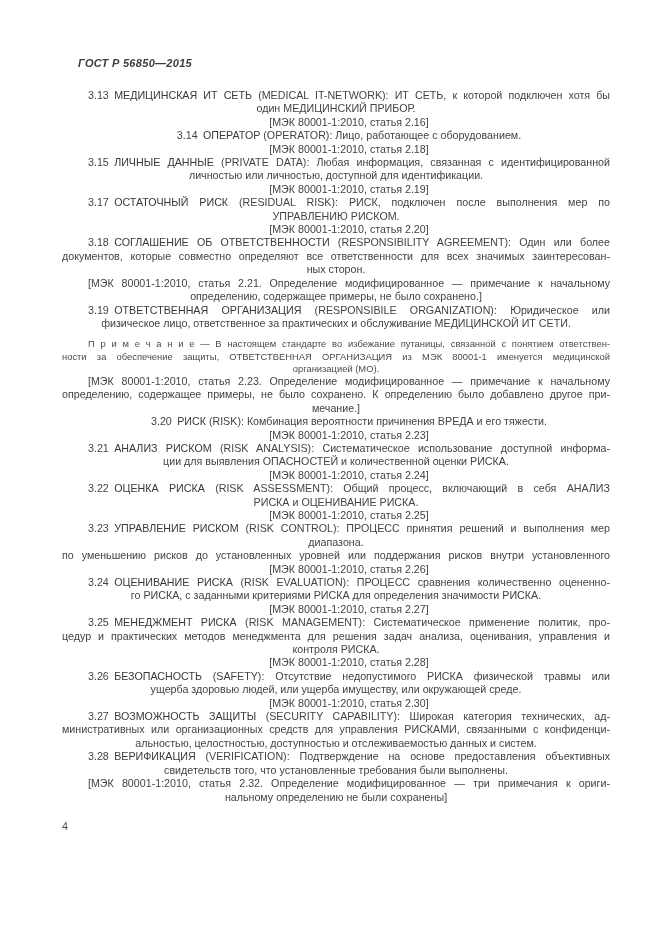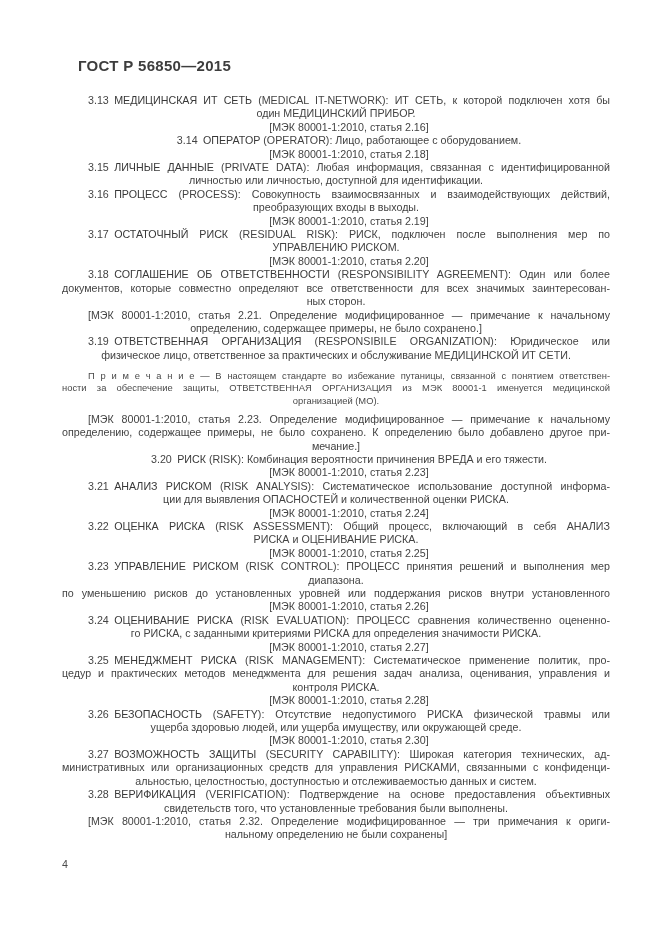--- a/index.html
+++ b/index.html
@@ -13,40 +13,41 @@
     height: 935px;
     box-sizing: border-box;
     background: #ffffff;
     color: #434343;
     font-family: "Liberation Sans", sans-serif;
     padding: 57px 51px 0 62px;
     overflow: hidden;
   }
   .doc-header {
     font-weight: bold;
-    font-size: 15px;
+    font-size: 11px;
     letter-spacing: 0.3px;
     margin-left: 16px;
     margin-bottom: 20px;
     color: #3d3d3d;
+    font-style: italic;
   }
   .doc-body {
     width: 548px;
     font-size: 10.7px;
     line-height: 13.4px;
   }
   .para { margin: 0; }
   .para.note {
     font-size: 9.4px;
     line-height: 12.2px;
     margin-top: 8px;
     margin-bottom: 0;
     color: #4a4a4a;
   }
-  .para.gap { margin-top: 6px; }
+  .para.gap { }
   .line { text-align: center; }
   .line.just {
     text-align: justify;
     text-align-last: justify;
   }
   .line.first { text-indent: 26px; }
   .seg-b { font-weight: normal; color: #383838; }
   .page-num {
     margin-top: 16px;
     font-size: 10.7px;
@@ -68,24 +69,20 @@
       </div>
       <div class="para">
         <div class="line first"><span>3.14 </span><span class="seg-b">ОПЕРАТОР</span><span> (OPERATOR): Лицо, работающее с оборудованием.</span></div>
       </div>
       <div class="para">
         <div class="line first"><span>[МЭК 80001-1:2010, статья 2.18]</span></div>
       </div>
       <div class="para">
         <div class="line first just"><span>3.15 </span><span class="seg-b">ЛИЧНЫЕ ДАННЫЕ</span><span> (PRIVATE DATA): Любая информация, связанная с идентифицированной</span></div>
         <div class="line"><span>личностью или личностью, доступной для идентификации.</span></div>
-      </div>
-      <div class="para">
-        <div class="line first just"><span>3.16 </span><span class="seg-b">ПРОЦЕСС</span><span> (PROCESS): Совокупность взаимосвязанных и взаимодействующих действий,</span></div>
-        <div class="line"><span>преобразующих входы в выходы.</span></div>
       </div>
       <div class="para">
         <div class="line first"><span>[МЭК 80001-1:2010, статья 2.19]</span></div>
       </div>
       <div class="para">
         <div class="line first just"><span>3.17 </span><span class="seg-b">ОСТАТОЧНЫЙ РИСК</span><span> (RESIDUAL RISK): РИСК, подключен после выполнения мер по</span></div>
         <div class="line"><span>УПРАВЛЕНИЮ РИСКОМ.</span></div>
       </div>
       <div class="para">
         <div class="line first"><span>[МЭК 80001-1:2010, статья 2.20]</span></div>

